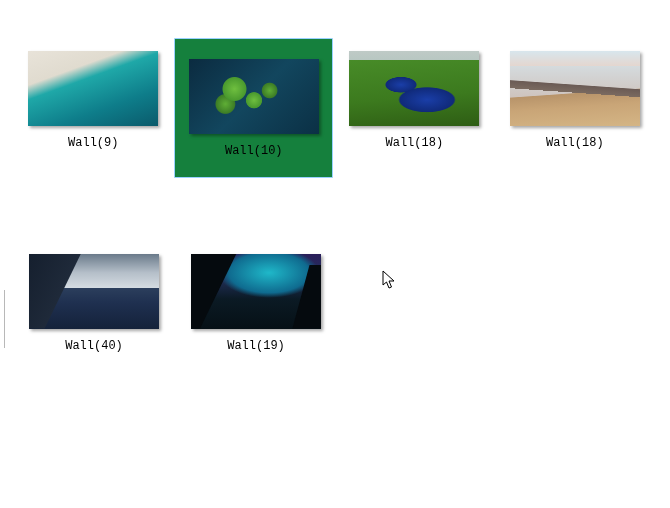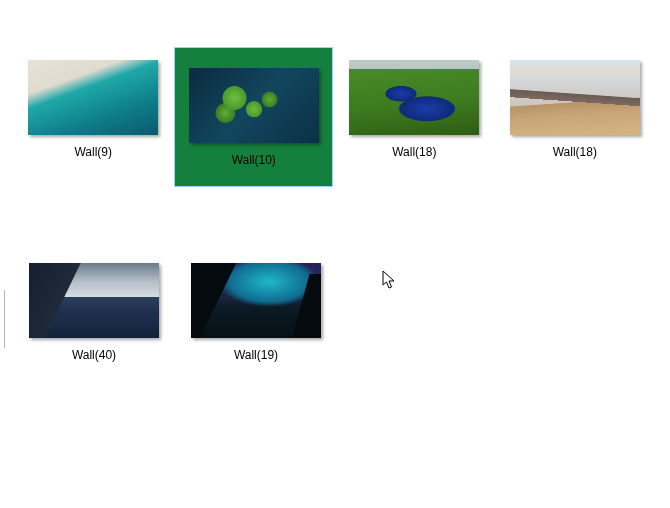--- a/index.html
+++ b/index.html
@@ -7,23 +7,24 @@
       width: 670px;
       height: 508px;
       background: #ffffff;
       font-family: "Segoe UI", Tahoma, sans-serif;
       font-size: 12px;
       color: #000;
       position: relative;
       overflow: hidden;
     }
     .grid {
-      padding: 39px 14px 0 14px;
+      padding: 30px 14px 0 14px;
       display: flex;
       flex-wrap: wrap;
+      font-family: Liberation Mono, monospace;
     }
     .row-wrap {
       display: flex;
       width: 100%;
       margin-bottom: 55px;
     }
     .item {
       width: 160px;
       height: 140px;
       display: flex;

